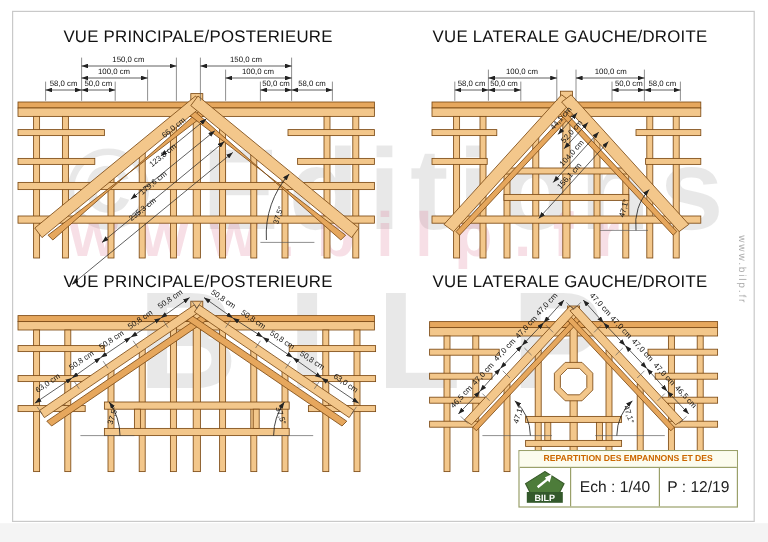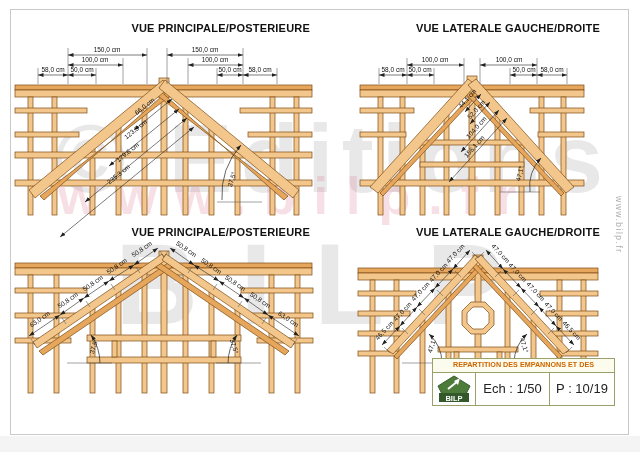--- a/index.html
+++ b/index.html
@@ -8,30 +8,30 @@
   .frame{position:absolute;left:10px;top:9px;width:617px;height:424px;border:1px solid #c9c9c9;z-index:0}
   .bottom-strip{position:absolute;left:0;top:436px;width:640px;height:16px;background:#f4f4f4;z-index:0}
   .wm1{position:absolute;left:55px;top:104px;font-size:96px;font-weight:bold;letter-spacing:8px;
     color:rgba(0,0,0,0.09);z-index:1;white-space:nowrap}
   .wm2{position:absolute;left:115px;top:218px;font-size:115px;font-weight:bold;letter-spacing:42px;
     color:rgba(0,0,0,0.09);z-index:1;white-space:nowrap}
   .wm3{position:absolute;left:58px;top:166px;font-size:52px;font-weight:bold;letter-spacing:18px;
     color:rgba(219,110,140,0.22);z-index:1;white-space:nowrap}
   .side-url{position:absolute;left:614px;top:196px;writing-mode:vertical-rl;font-size:8.5px;
     letter-spacing:1.5px;color:#adadad;z-index:2}
-  .vtitle{position:absolute;font-weight:bold;font-size:11px;color:#111;text-align:right;z-index:3;
+  .vtitle{position:absolute;font-weight:normal;font-size:14px;color:#111;text-align:center;z-index:3;
     letter-spacing:.2px;white-space:nowrap}
   svg.view{position:absolute;z-index:2;overflow:visible}
   .wd{fill:#f3c78b;stroke:#7c4a14;stroke-width:.7}
   .wd2{fill:#e6a75d;stroke:#7c4a14;stroke-width:.7}
   .dl{stroke:#222;stroke-width:.6}
   .tk{stroke:#555;stroke-width:.55}
   .dim{font-family:"Liberation Sans",sans-serif;font-size:6.5px;fill:#111;text-anchor:middle}
   .arc{fill:none;stroke:#222;stroke-width:.7}
-  .tblock{position:absolute;left:432px;top:358px;width:181px;z-index:3;border:1px solid #9aa06a;background:#fff}
+  .tblock{position:absolute;left:432px;top:375px;width:181px;z-index:3;border:1px solid #9aa06a;background:#fff}
   .tblock .head{background:#fcfcee;border-bottom:1px solid #9aa06a;padding:2px 1px;text-align:center;
     color:#cc6600;font-weight:bold;font-size:7.2px;line-height:8.6px}
   .tblock .row{display:flex;height:32px}
   .tblock .cell{display:flex;align-items:center;justify-content:center;font-size:13px;color:#222}
   .cell.logo{width:42px;border-right:1px solid #9aa06a}
   .cell.ech{flex:1;border-right:1px solid #9aa06a}
   .cell.pnum{width:64px}
 </style>
 </head>
 <body>
@@ -349,18 +349,18 @@
     <div class="row">
       <div class="cell logo">
         <svg width="36" height="28" viewBox="0 0 36 28">
           <polygon points="18,1 34,11 30,19 6,19 2,11" fill="#4d7c3a" stroke="#3a5c2c" stroke-width="1"></polygon>
           <line x1="12" y1="14" x2="22" y2="6" stroke="#ffffff" stroke-width="2"></line>
           <polygon points="24,3 18,6 22,10" fill="#ffffff"></polygon>
           <rect x="3" y="18" width="30" height="9" fill="#33592b"></rect>
           <text x="18" y="25.5" fill="#ffffff" font-size="7.5" font-weight="bold" text-anchor="middle" font-family="Liberation Sans, sans-serif">BILP</text>
         </svg>
       </div>
-      <div class="cell ech">Ech : 1/50</div>
-      <div class="cell pnum">P : 10/19</div>
+      <div class="cell ech">Ech : 1/40</div>
+      <div class="cell pnum">P : 12/19</div>
     </div>
   </div>
 
 </div>
 
 </body></html>

